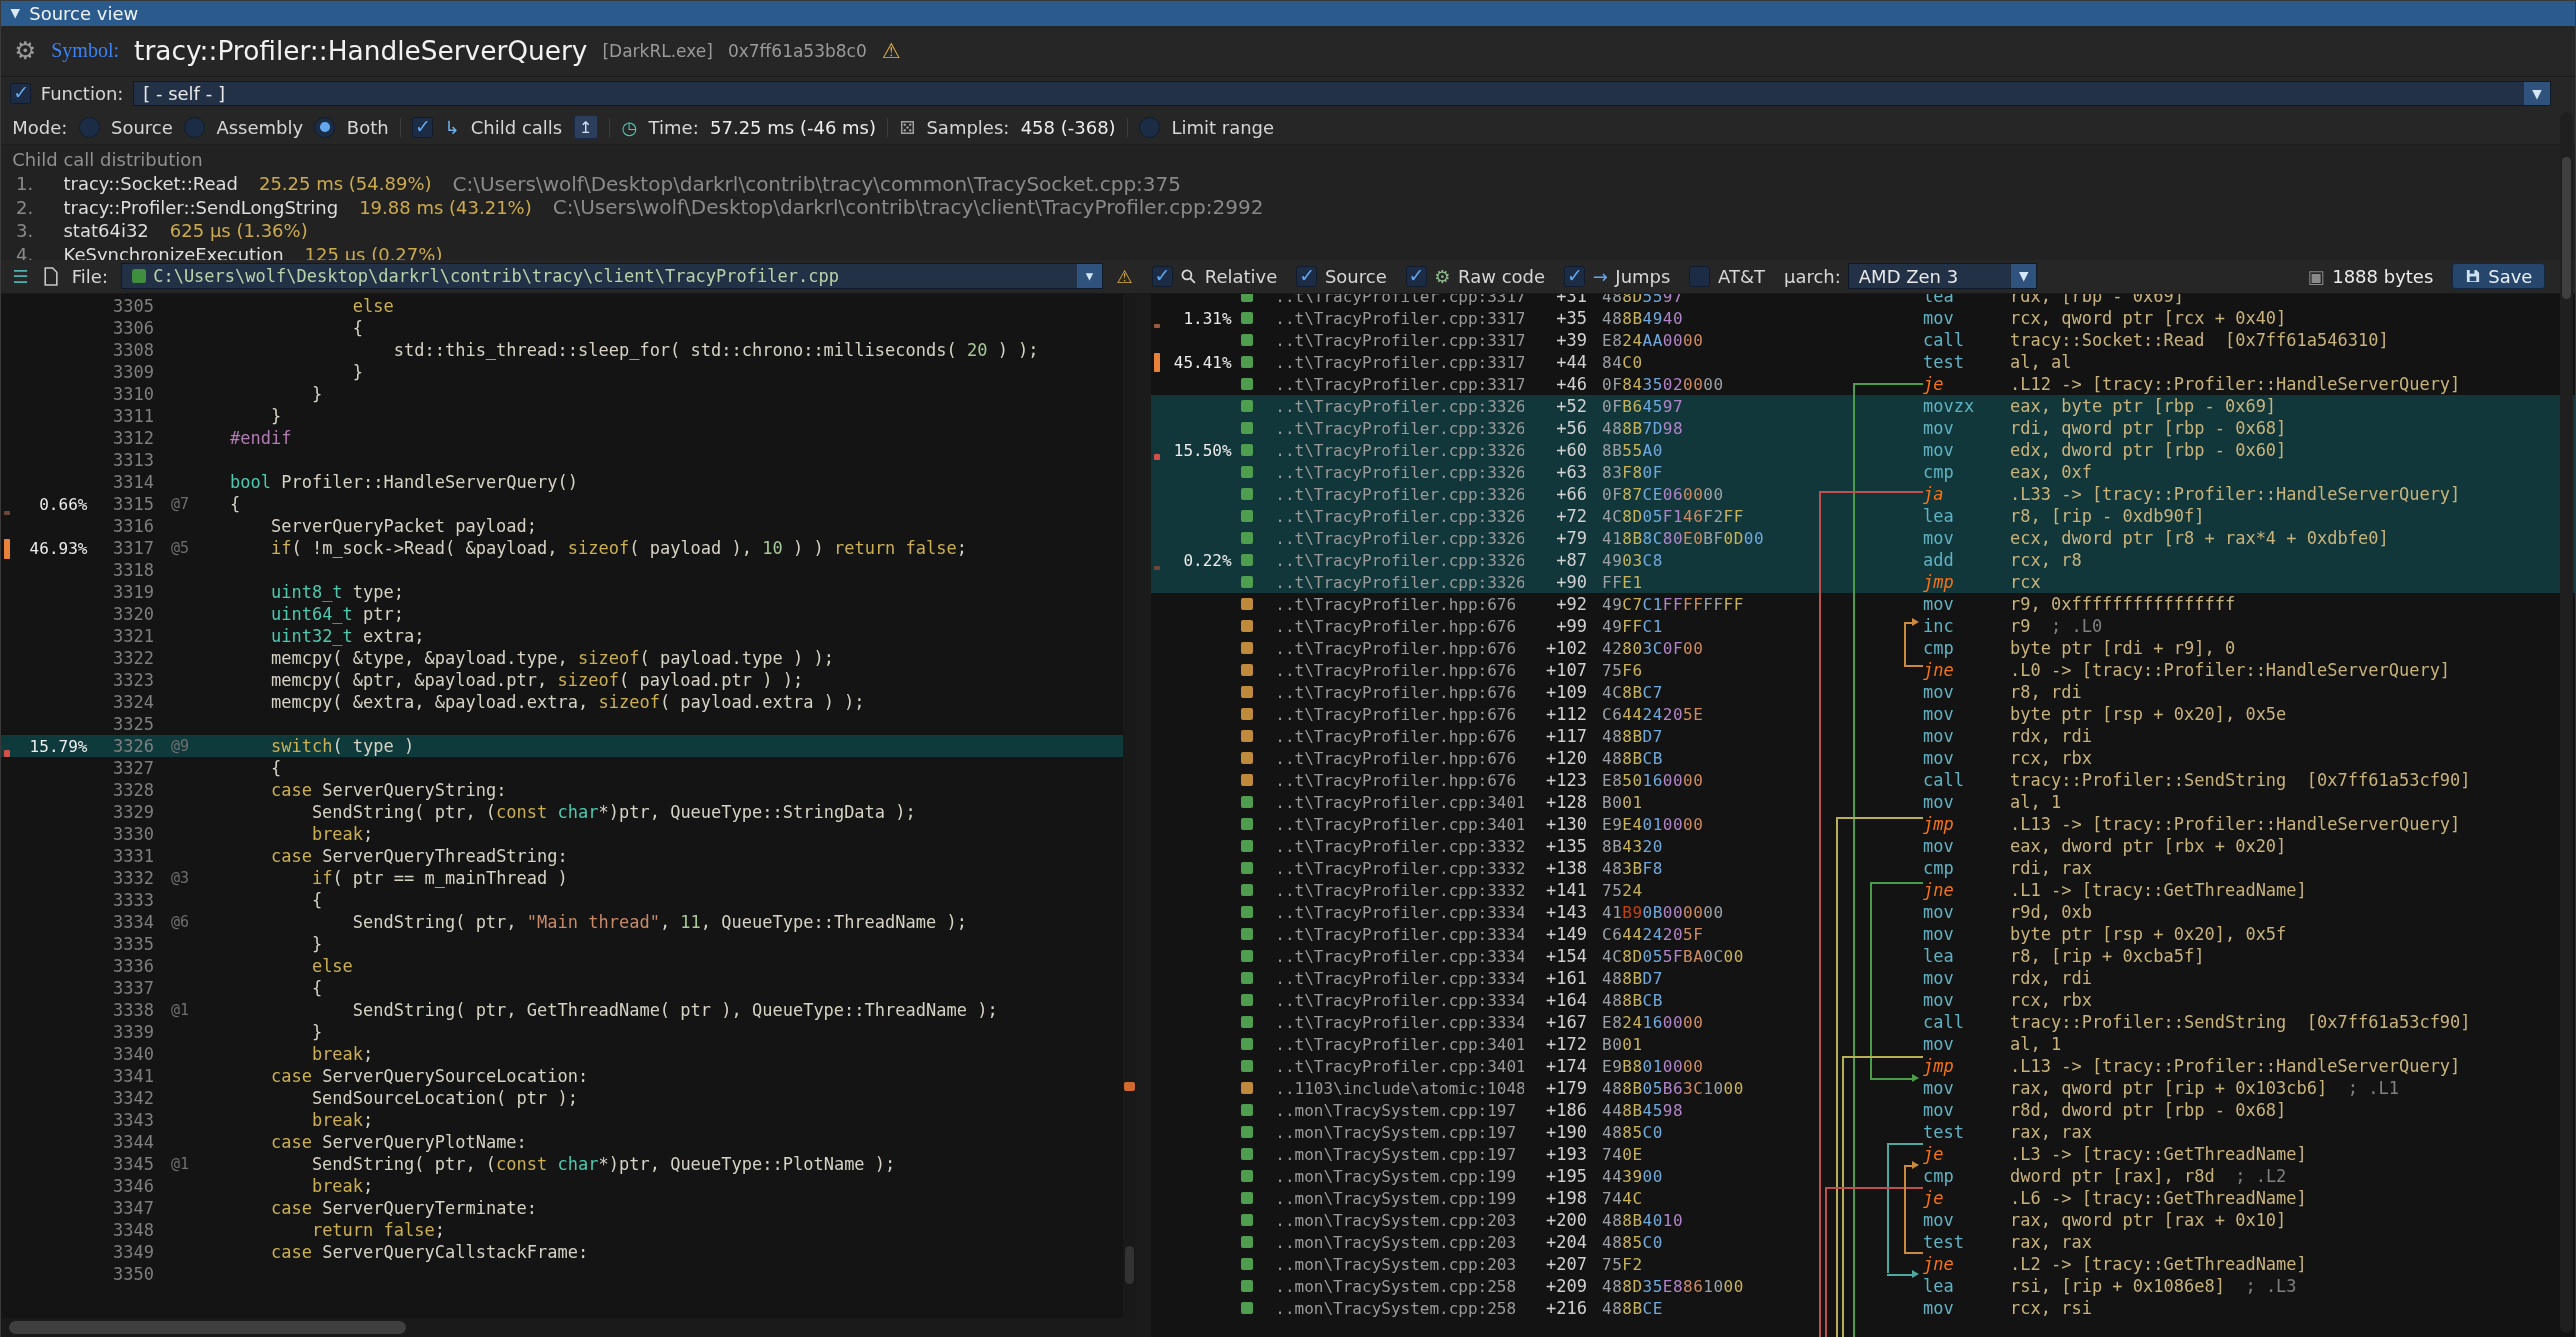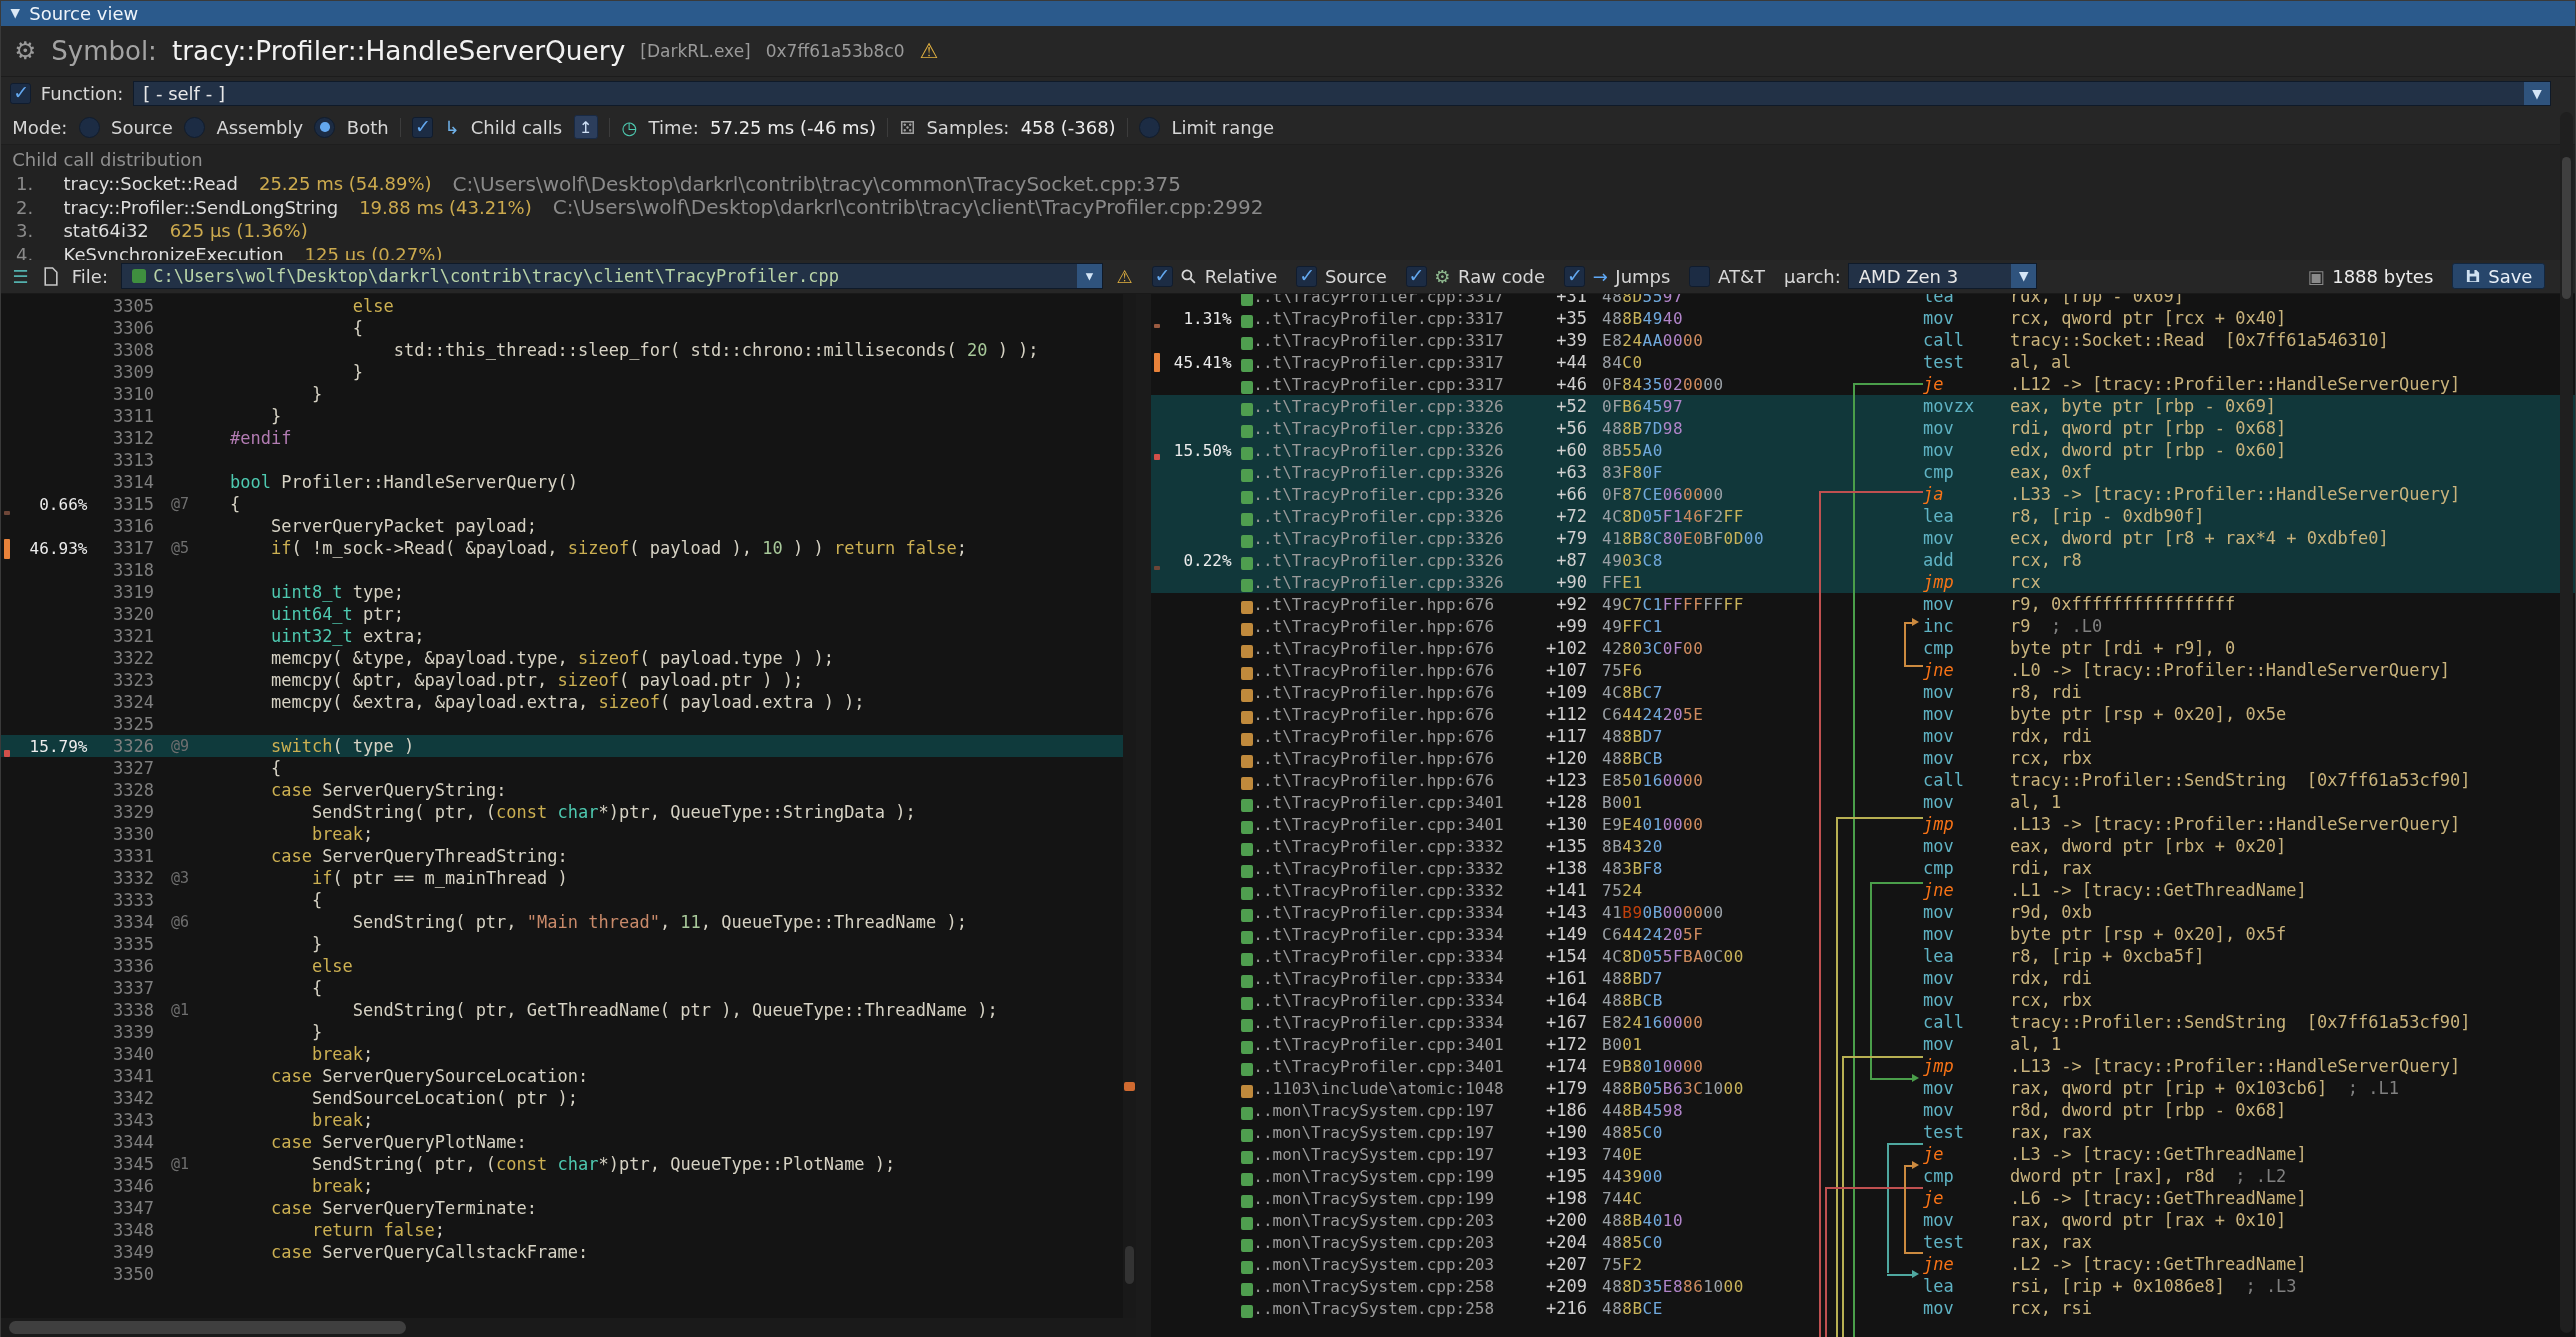--- a/index.html
+++ b/index.html
@@ -7,21 +7,21 @@
   .window { position:relative; width:2576px; height:1338px; background:#242424; border:0.9px solid #3a3a3a; overflow:hidden; display:flex; flex-direction:column; }
 
   
   .titlebar { height:24.6px; background:#2b5a8c; display:flex; align-items:center; gap:9.4px; padding-left:9.4px; flex:0 0 auto; }
   .titlebar .tri { color:#dbe8f5; font-size:12.3px; cursor:pointer; }
   .titlebar .ttl { color:#eef4fa; font-size:18px; }
 
   
   .symbolbar { height:51px; background:#262626; display:flex; align-items:center; gap:15px; padding:0 13.2px; border-bottom:0.9px solid #1c1c1c; flex:0 0 auto; }
   .symbolbar .gear { color:#9a9a9a; font-size:24.6px; }
-  .symbolbar .slabel { color:#a3a3a3; font-size:26px; }
+  .symbolbar .slabel { color:#3b82f6; font-size:20px;font-family:Liberation Serif, serif; }
   .symbolbar .sname { color:#f2f2f2; font-size:26.4px; }
   .symbolbar .smod, .symbolbar .saddr { color:#9a9a9a; font-size:17px; }
   .symbolbar .warn { color:#e0b040; font-size:21px; }
 
   
   .funcbar { height:34px; background:#262626; display:flex; align-items:center; gap:9.4px; padding:0 9.4px; flex:0 0 auto; }
   .label { color:#d6d6d6; font-size:18px; }
 
   .checkbox { width:21px; height:21px; background:#1c2c44; border:0.9px solid #101c2e; border-radius:2.8px; position:relative; cursor:pointer; flex:0 0 auto; }
   .checkbox.on::after { content:"✓"; position:absolute; left:1.9px; top:-2.8px; color:#63a8ef; font-size:19px; font-weight:bold; }
@@ -83,21 +83,21 @@
   .src-hscroll { position:absolute; left:0; right:0; bottom:0; height:19px; background:#1a1a1a; cursor:pointer; }
   .src-hscroll .hthumb { position:absolute; top:2.8px; left:7.6px; width:35%; height:13.2px; background:#3f3f3f; border-radius:6.6px; }
 
   
   .asm-shift { margin-top:-8.5px; position:relative; }
   .arow { display:grid; grid-template-columns:90px 283px 78px 189px 132px 87px 1fr; height:22px; align-items:center; cursor:pointer; }
   .arow.hl { background:#11373a; }
   .apct { position:relative; height:22px; display:flex; align-items:center; justify-content:flex-end; padding-right:9.4px; }
   .abar { position:absolute; left:2.8px; bottom:0.9px; width:6.6px; border-radius:0.9px; }
   .apct span.t { color:#ececec; font-family:"DejaVu Sans Mono", monospace; font-size:16px; }
-  .aloc { display:flex; align-items:flex-end; gap:0; overflow:hidden; }
+  .aloc { display:flex; align-items:center; gap:22px; overflow:hidden; }
   .locicon { width:12.3px; height:12.3px; border-radius:1.9px; flex:0 0 auto; }
   .aloc .lt { color:#9a9a9a; font:16px "DejaVu Sans Mono", monospace; white-space:pre; }
   .aoff { color:#d0d0d0; font:17px "DejaVu Sans Mono", monospace; text-align:right; padding-right:15px; }
   .abytes { font:16px "DejaVu Sans Mono", monospace; letter-spacing:0.5px; white-space:pre; }
   .amn { font:17px "DejaVu Sans Mono", monospace; color:#5fb3c4; }
   .amn.j { color:#f97316;font-style:italic; }
   .aop { font:17px "DejaVu Sans Mono", monospace; color:#c9b37c; white-space:pre; overflow:hidden; }
   .acomment { color:#808080; }
 
   .jump-layer { position:absolute; left:640px; top:0; width:132px; height:1021px; pointer-events:none; }

